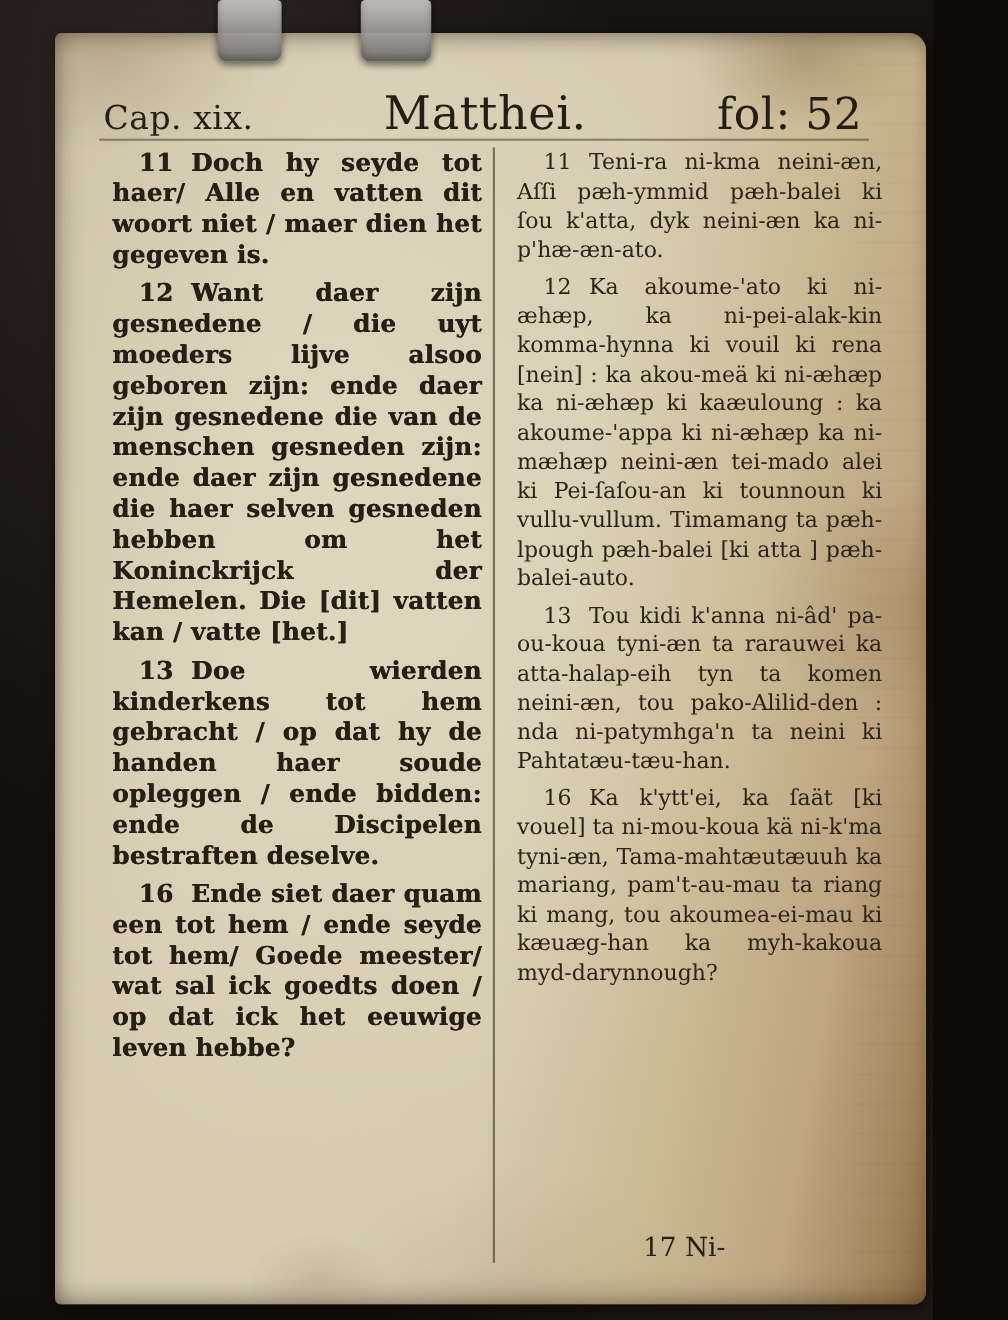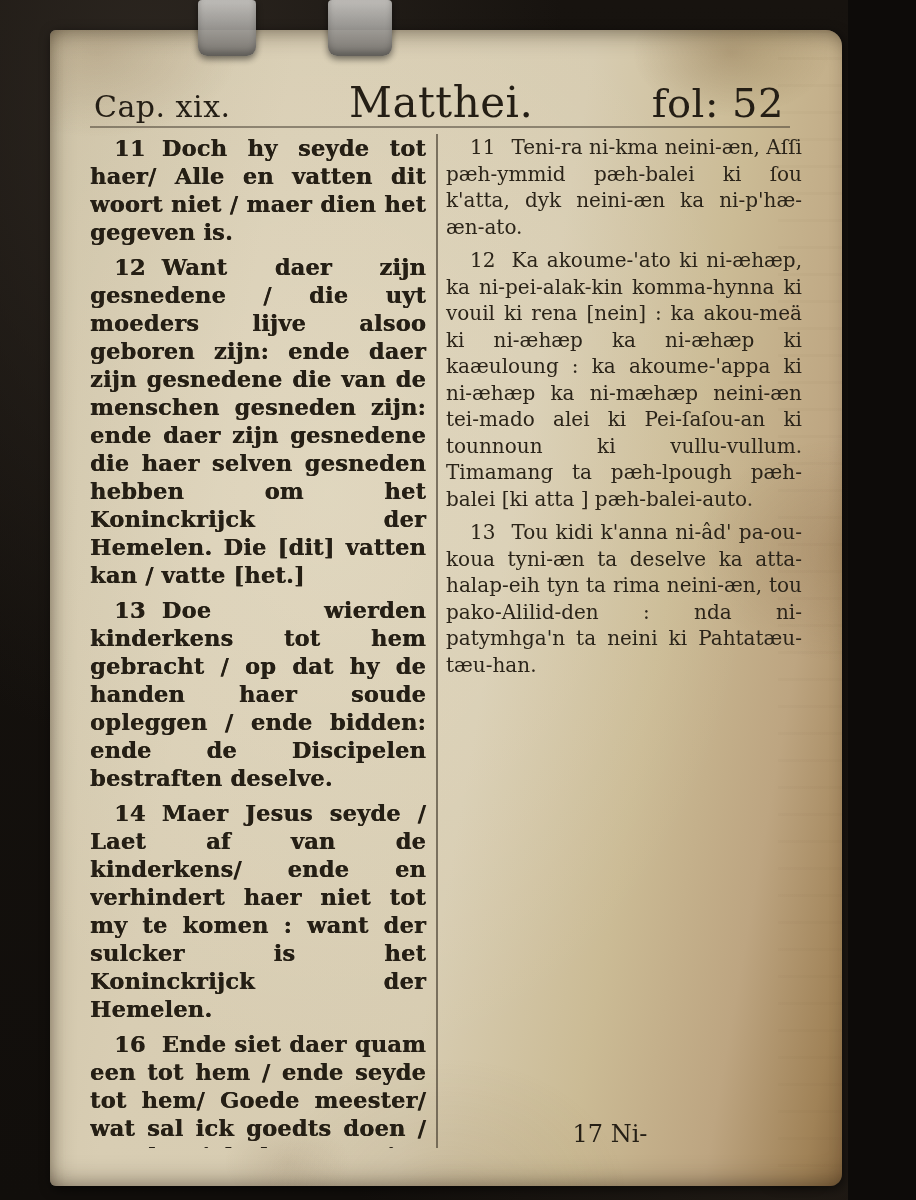--- a/index.html
+++ b/index.html
@@ -69,23 +69,23 @@
     position:absolute; top:96px; left:40px; right:52px; height:2px;
     background:#3f372b; opacity:.5;
   }
 
   
   .cols {
     position:absolute; top:104px; left:40px; width:712px; height:1014px;
     display:flex;
   }
   .col { display:flex; flex-direction:column; overflow:hidden; }
-  .col-left  { width:336px; padding-right:10px; }
+  .col-left  { width:336px; padding-right:10px;margin-left:12px; }
   .divider   { width:2px; background:#473e30; opacity:.65; }
-  .col-right { flex:1; padding-left:8px; }
+  .col-right { flex:1; padding-left:20px; }
 
   .verse { margin:0 0 7px; text-align:justify; text-indent:24px; }
   .verse .num { margin-right:16px; }
   .col-left .verse {
     font-weight:700; font-size:22.5px; line-height:28px; color:#251f15;
     letter-spacing:.2px; text-shadow:.35px 0 0 currentColor;
   }
   .col-right .verse {
     font-weight:400; font-size:20px; line-height:26.5px; color:#2b2419;
   }
@@ -112,31 +112,31 @@
       <span class="h-right">fol: 52</span>
     </div>
     <div class="rule"></div>
 
     <div class="cols">
 
       <div class="col col-left">
         <p class="verse"><span class="num">11</span><span>Doch hy seyde tot haer/ Alle en vatten dit woort niet / maer dien het gegeven is.</span></p>
         <p class="verse"><span class="num">12</span><span>Want daer zijn gesnedene / die uyt moeders lijve alsoo geboren zijn: ende daer zijn gesnedene die van de menschen gesneden zijn: ende daer zijn gesnedene die haer selven gesneden hebben om het Koninckrijck der Hemelen. Die [dit] vatten kan / vatte [het.]</span></p>
         <p class="verse"><span class="num">13</span><span>Doe wierden kinderkens tot hem gebracht / op dat hy de handen haer soude opleggen / ende bidden: ende de Discipelen bestraften deselve.</span></p>
-        <p class="verse"><span class="num">14</span><span>Maer Jesus seyde / Laet af van de kinderkens/ ende en verhindert haer niet tot my te komen : want der sulcker is het Koninckrijck der Hemelen.</span></p>
         <p class="verse"><span class="num">16</span><span>Ende siet daer quam een tot hem / ende seyde tot hem/ Goede meester/ wat sal ick goedts doen / op dat ick het eeuwige leven hebbe?</span></p>
 
       </div>
 
       <div class="divider"></div>
 
       <div class="col col-right">
         <p class="verse"><span class="num">11</span><span>Teni-ra ni-kma neini-æn, Aſſi pæh-ymmid pæh-balei ki ſou k'atta, dyk neini-æn ka ni-p'hæ-æn-ato.</span></p>
         <p class="verse"><span class="num">12</span><span>Ka akoume-'ato ki ni-æhæp, ka ni-pei-alak-kin komma-hynna ki vouil ki rena [nein] : ka akou-meä ki ni-æhæp ka ni-æhæp ki kaæuloung : ka akoume-'appa ki ni-æhæp ka ni-mæhæp neini-æn tei-mado alei ki Pei-ſaſou-an ki tounnoun ki vullu-vullum. Timamang ta pæh-lpough pæh-balei [ki atta ] pæh-balei-auto.</span></p>
-        <p class="verse"><span class="num">13</span><span>Tou kidi k'anna ni-âd' pa-ou-koua tyni-æn ta deselve ka atta-halap-eih tyn ta rima neini-æn, tou pako-Alilid-den : nda ni-patymhga'n ta neini ki Pahtatæu-tæu-han.</span></p>
+        <p class="verse"><span class="num">13</span><span>Tou kidi k'anna ni-âd' pa-ou-koua tyni-æn ta rarauwei ka atta-halap-eih tyn ta komen neini-æn, tou pako-Alilid-den : nda ni-patymhga'n ta neini ki Pahtatæu-tæu-han.</span></p>
+        <p class="verse"><span class="num">16</span><span>Ka k'ytt'ei, ka ſaät [ki vouel] ta ni-mou-koua kä ni-k'ma tyni-æn, Tama-mahtæutæuuh ka mariang, pam't-au-mau ta riang ki mang, tou akoumea-ei-mau ki kæuæg-han ka myh-kakoua myd-darynnough?</span></p>
         <div class="catchword">17 Ni-</div>
       </div>
 
     </div>
   </div>
 
   <div class="clip clip-a"></div>
   <div class="clip clip-b"></div>
 
 </div>

